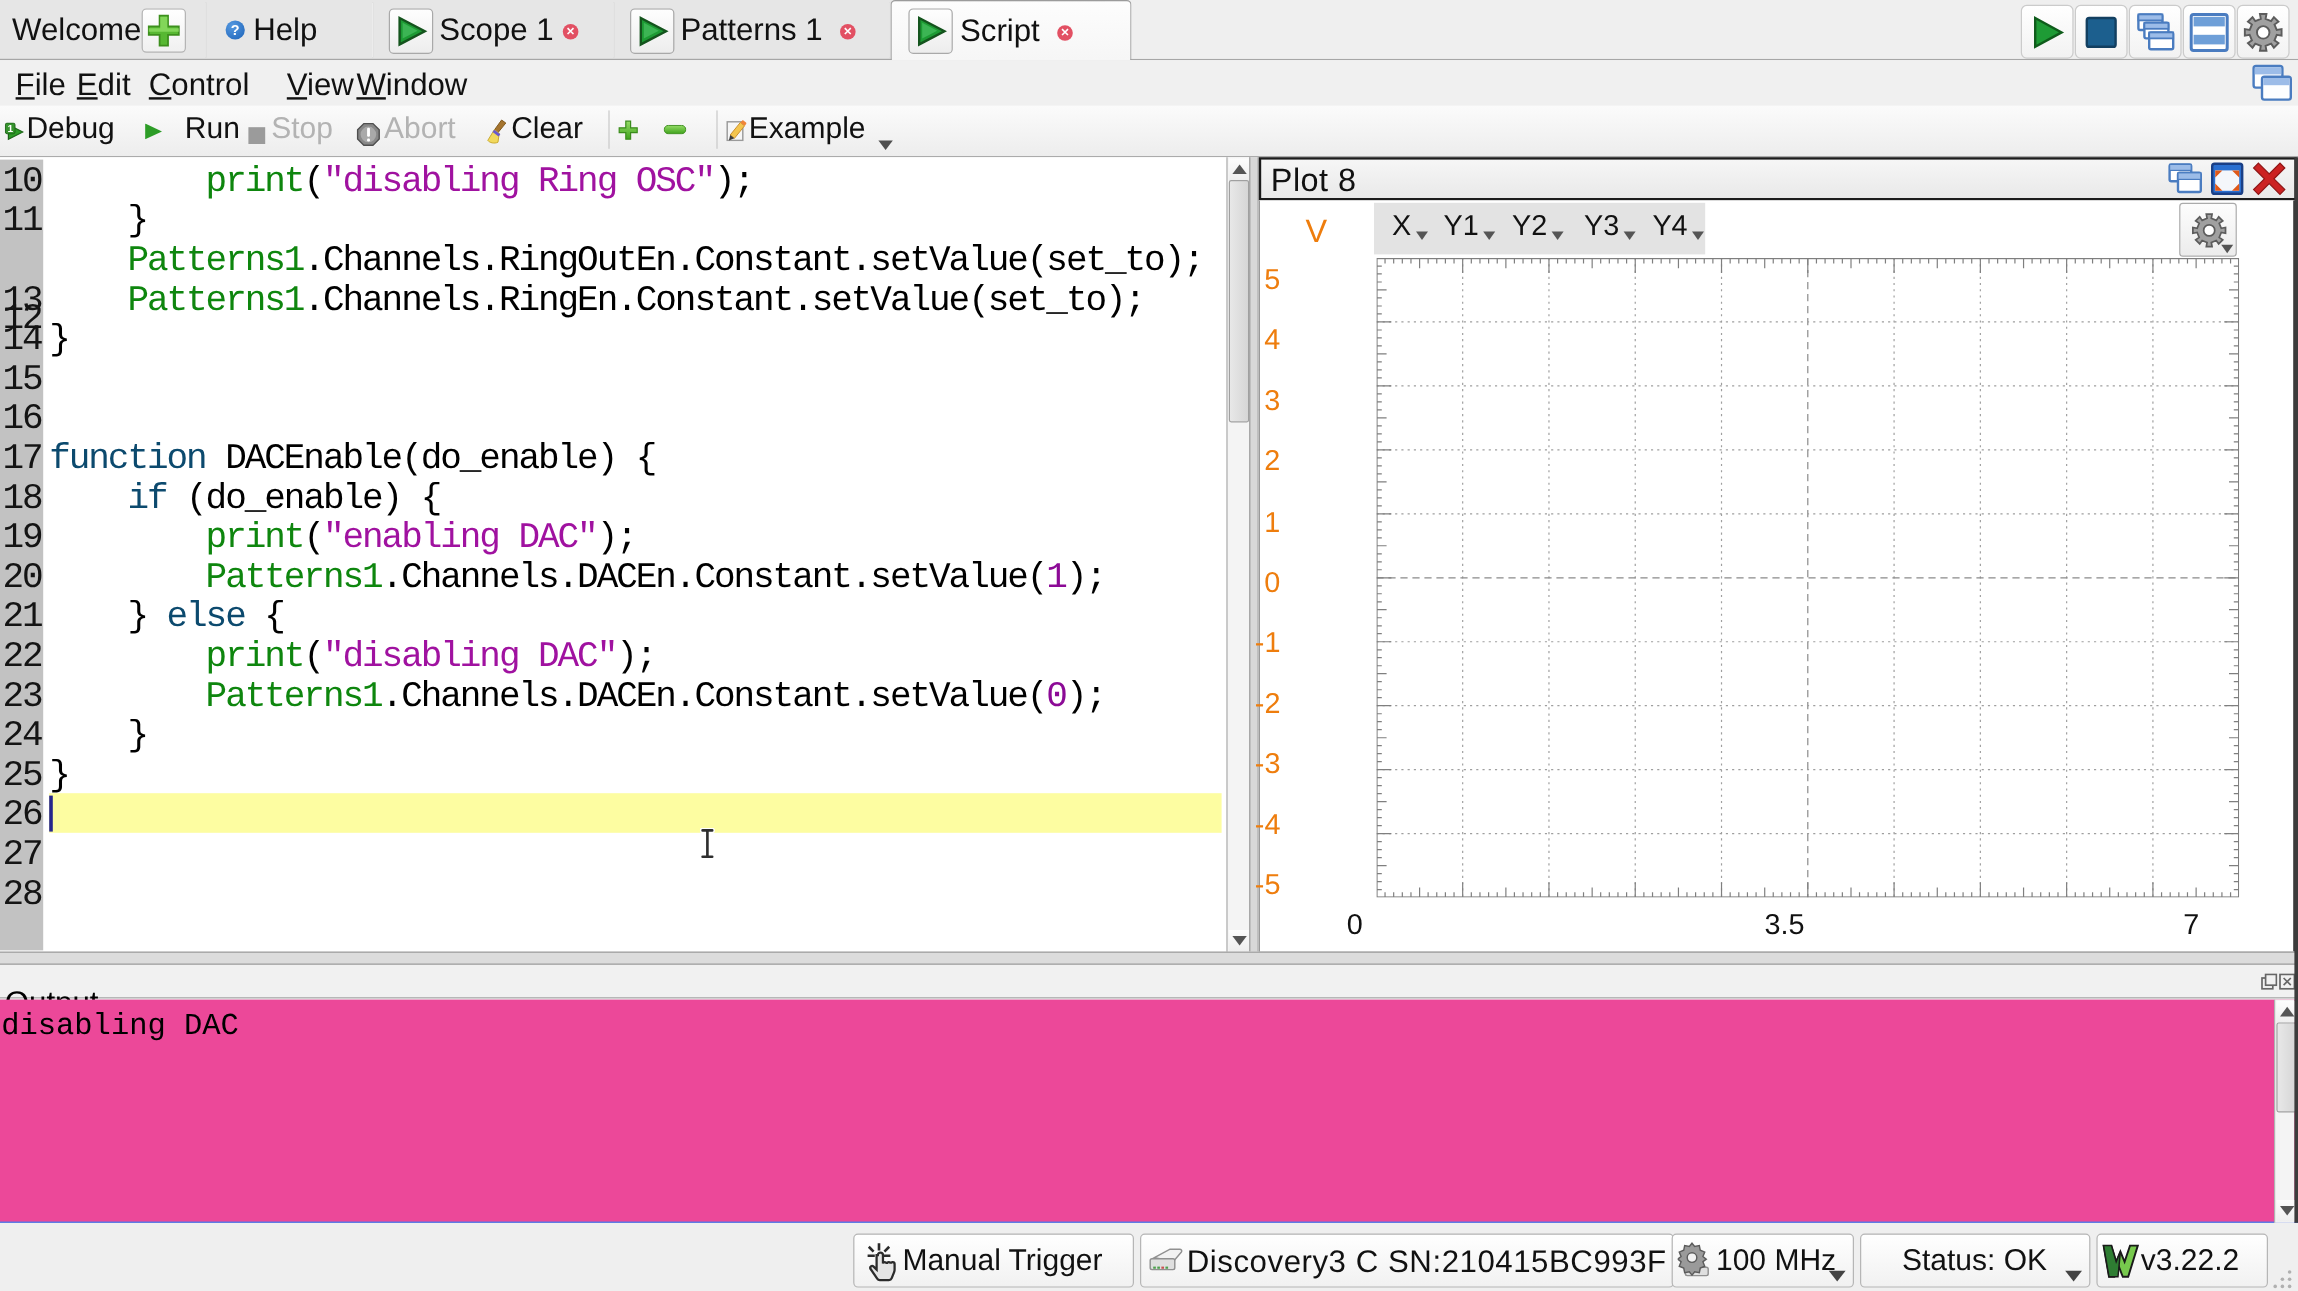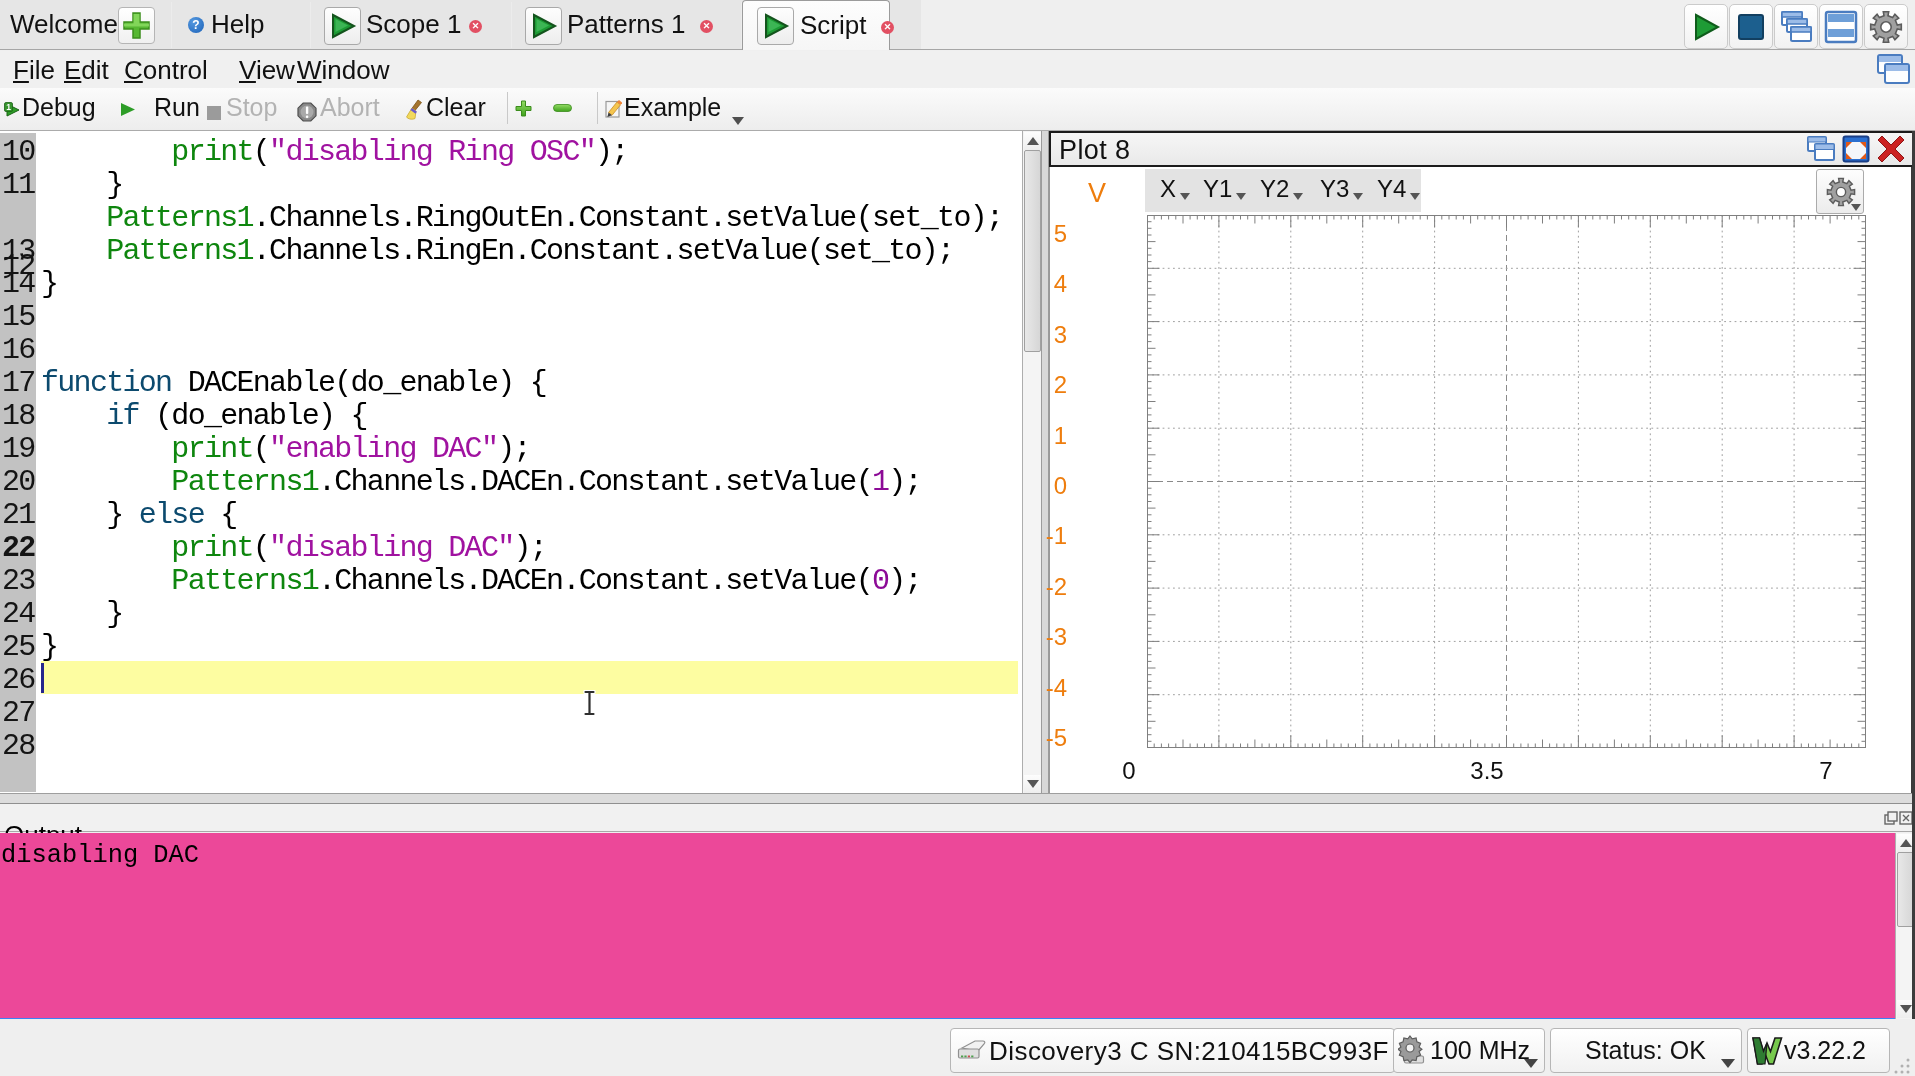--- a/index.html
+++ b/index.html
@@ -5,21 +5,21 @@
 * { margin:0; padding:0; box-sizing:border-box; }
 html,body { width:1915px; height:1076px; overflow:hidden; background:#efefef;
   font-family:"Liberation Sans", sans-serif; }
 #root { position:absolute; top:0; left:0; width:1915px; height:1076px; }
 
 
 #tabbar { position:absolute; left:0; top:0; width:1915px; height:50px;
   background:#e6e6e6; border-bottom:1px solid #a6a6a6; }
 .tabsep { position:absolute; top:2px; height:46px; width:1px; background:#c2c2c2; border-right:1px solid #ececec; }
 .tablabel { position:absolute; font-size:26px; color:#111; }
-#tab-active { position:absolute; left:742px; top:0; width:148px; height:50px;
+#tab-active { position:absolute; left:742px; top:0; width:201px; height:50px;
   background:linear-gradient(#fdfdfd,#f6f6f6); border:1px solid #9b9b9b; border-bottom:none;
   border-radius:4px 4px 0 0; }
 .playbtn { position:absolute; width:37px; height:38px; background:linear-gradient(#fefefe,#ededed);
   border:1px solid #a9a9a9; border-radius:4px; }
 .playbtn svg { position:absolute; left:4px; top:4px; }
 .closex { position:absolute; width:13px; height:13px; border-radius:50%; background:#e25063; }
 .closex:before { content:"✕"; position:absolute; left:0; top:0; width:13px; height:13px;
   color:#fff; font-size:9px; line-height:13px; text-align:center; font-weight:bold; }
 #plusbtn { position:absolute; left:118px; top:7px; width:37px; height:37px;
   background:linear-gradient(#ffffff,#f0f0f0); border:1px solid #b5b5b5; border-radius:4px; }
@@ -260,21 +260,21 @@
         <div class="lnum" style="top: 69px; margin-top: 48px;">12</div>
         <div class="lnum" style="top: 102px;">13</div>
         <div class="lnum" style="top: 135px;">14</div>
         <div class="lnum" style="top: 168px;">15</div>
         <div class="lnum" style="top: 201px;">16</div>
         <div class="lnum" style="top: 234px;">17</div>
         <div class="lnum" style="top: 267px;">18</div>
         <div class="lnum" style="top: 300px;">19</div>
         <div class="lnum" style="top: 333px;">20</div>
         <div class="lnum" style="top: 366px;">21</div>
-        <div class="lnum" style="top: 399px; font-weight: bold;">22</div>
+        <div class="lnum" style="top: 399px;">22</div>
         <div class="lnum" style="top: 432px;">23</div>
         <div class="lnum" style="top: 465px;">24</div>
         <div class="lnum" style="top: 498px;">25</div>
         <div class="lnum" style="top: 531px;">26</div>
         <div class="lnum" style="top: 564px;">27</div>
         <div class="lnum" style="top: 597px;">28</div>
       </div>
   <div id="hl26"></div>
   <div id="codearea">        <span class="fn">print</span>(<span class="str">"disabling Ring OSC"</span>);
     }
@@ -410,20 +410,29 @@
         </div>
     <div class="sbbtn" style="top:167px;">
           <div class="arr dn"></div>
         </div>
     <div class="sbthumb" style="top:19px; height:75px;"></div>
   </div>
 </div>
 <div id="rightedge"></div>
 
 <div id="statusbar">
+  <div class="stbtn" style="left:711px; width:234px;">
+    <svg style="position:absolute;left:8px;top:4px;" width="28" height="36" viewBox="0 0 28 36">
+      <g stroke="#2b2b2b" stroke-width="2.2" fill="none">
+        <path d="M12.5 3 v6 M4 6 l4 4 M21 6 l-4 4 M3 13.5 h6 M22 13.5 h-6"></path>
+      </g>
+      <path d="M10.5 13 v12 l-2.5-2.5 c-1.5-1.5-3.5.5-2.5 2 l5.5 8 c.5.8 1.2 1.2 2.2 1.2 h7.5 c1.2 0 2-.6 2.4-1.6 l2-5 c.3-.8.4-1.3.4-2.2 v-4.5 c0-2.2-3-2.2-3.2-.3 -.2-1.8-3-1.9-3.3 0 -.3-1.8-3-1.9-3.2-.1 V13 c0-2.8-4.3-2.8-4.3 0 z" fill="#e4e4e4" stroke="#2b2b2b" stroke-width="1.9"></path>
+    </svg>
+    <span class="txt" style="left:40px;">Manual Trigger</span>
+  </div>
   <div class="stbtn" style="left:950px; width:445px;">
     <svg style="position:absolute;left:6px;top:9px;" width="31" height="26" viewBox="0 0 31 26">
       <path d="M5 10 L18 3 h8 c1.5 0 2.3 1.2 1.5 2.3 L21 13 z" fill="#f2f2f2" stroke="#909090" stroke-width="1.2"></path>
       <path d="M3 11 h17.5 c1 0 1.5.5 1.5 1.5 v6 c0 1-.5 1.5-1.5 1.5 H3 c-1 0-1.5-.5-1.5-1.5 v-6 c0-1 .5-1.5 1.5-1.5 z" fill="#dfdfdf" stroke="#909090" stroke-width="1.2"></path>
       <rect x="4" y="17.5" width="2.2" height="1.8" fill="#4da04d"></rect>
           <rect x="7.4" y="17.5" width="2.2" height="1.8" fill="#4da04d"></rect>
       <rect x="10.8" y="17.5" width="2.2" height="1.8" fill="#c85050"></rect>
           <rect x="14.2" y="17.5" width="2.2" height="1.8" fill="#4da04d"></rect>
     </svg>
     <span class="txt" style="left:38px; font-size:26px; letter-spacing:0.45px;">Discovery3 C SN:210415BC993F</span>

